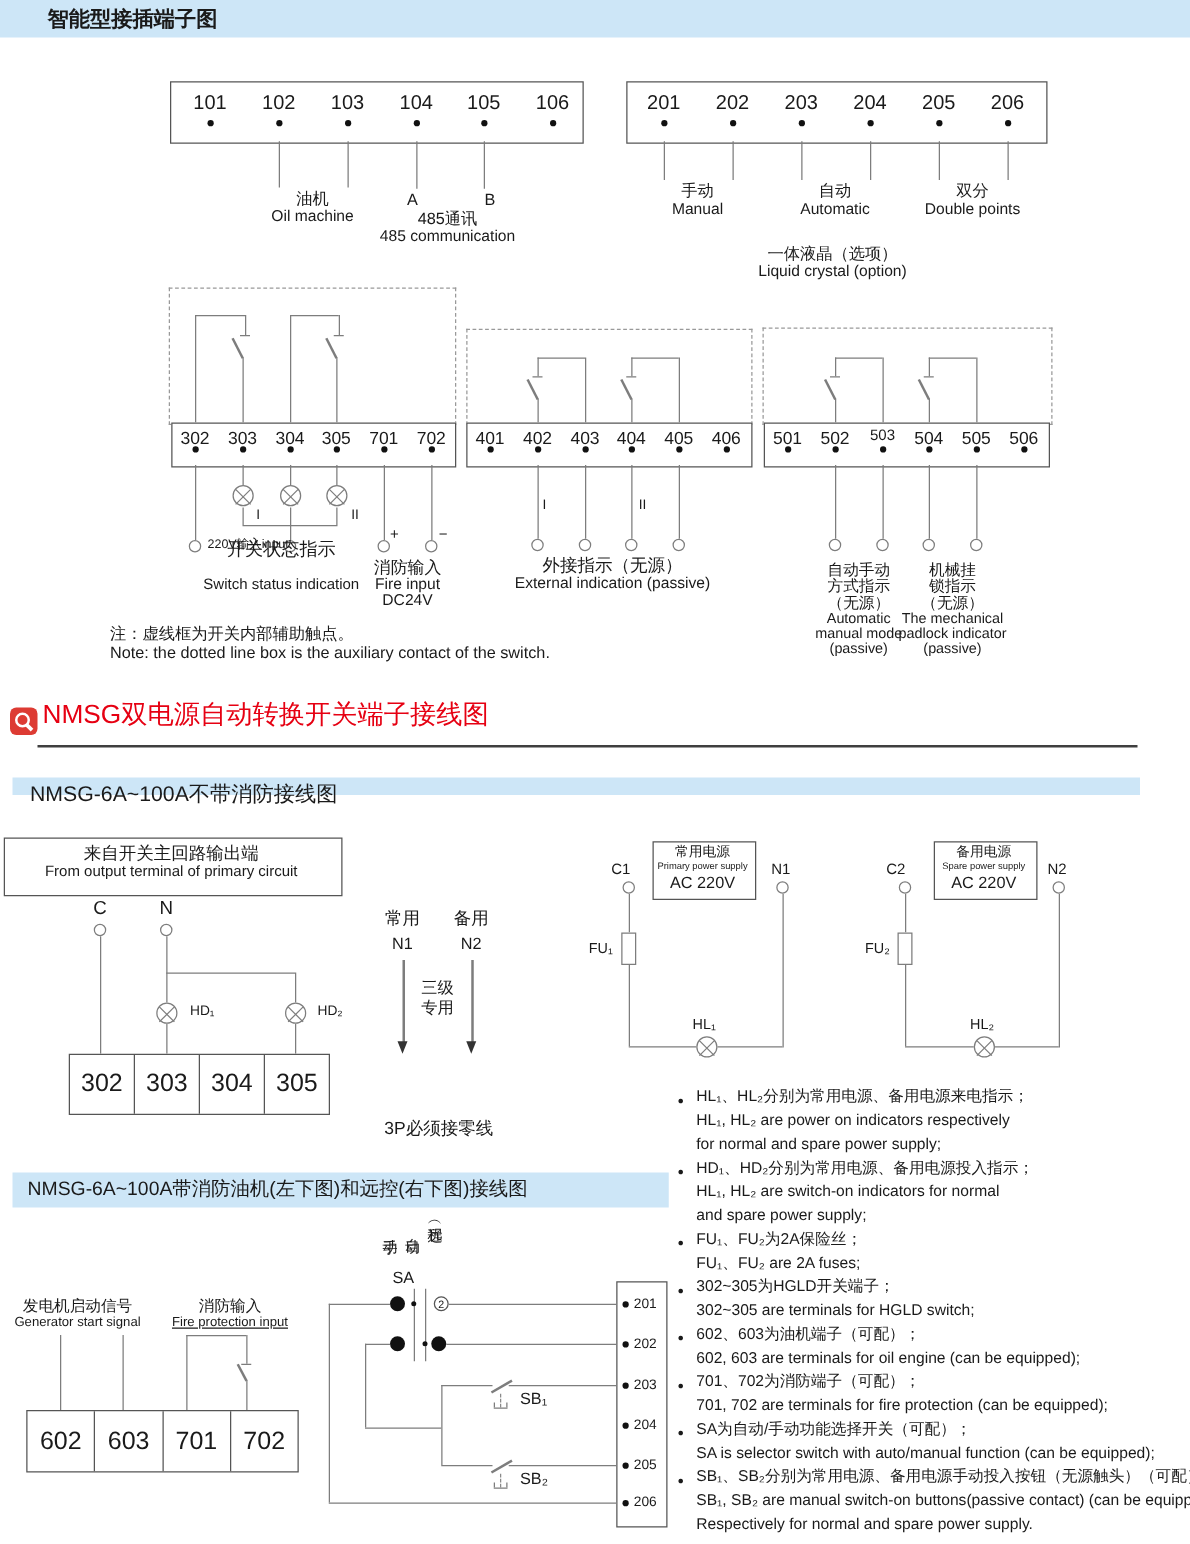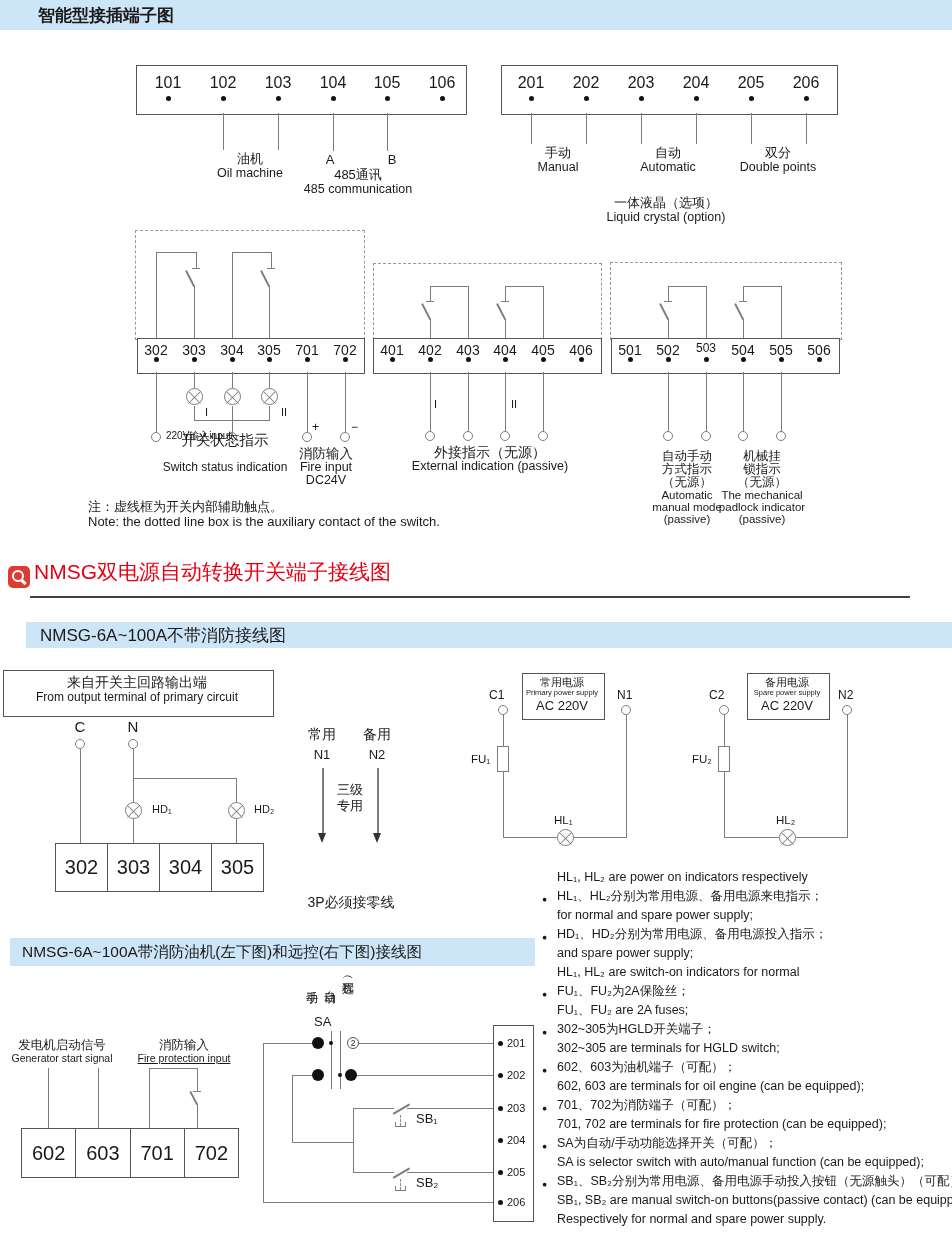--- a/index.html
+++ b/index.html
@@ -252,21 +252,21 @@
   <span class="t" style="left:88px;top:500px;font-size:13px;">注：虚线框为开关内部辅助触点。</span>
   <span class="t" style="left:88px;top:515px;font-size:13px;">Note: the dotted line box is the auxiliary contact of the switch.</span>
 
   <div class="mag">
       <i class="lens"></i>
       <i class="stem"></i>
     </div>
   <span class="t" style="left:34px;top:560px;font-size:21px;color:#e60012;font-weight:500;">NMSG双电源自动转换开关端子接线图</span>
   <i class="hl" style="left:30px;top:596px;width:880px;height:2px;background:#3f3f3f;"></i>
 
-  <div class="bluebar" style="left:26px;top:622px;width:902px;height:26px;padding-left:24px;">
+  <div class="bluebar" style="left:10px;top:622px;width:902px;height:14px;">
     <span class="t" style="left:14px;top:4px;font-size:17px;">NMSG-6A~100A不带消防接线图</span>
   </div>
 
   <div class="strip" style="left:3px;top:670px;width:269px;height:45px;"></div>
   <span class="t tc" style="left:137px;top:674px;font-size:14px;">来自开关主回路输出端</span>
   <span class="t tc" style="left:137px;top:691px;font-size:12px;">From output terminal of primary circuit</span>
   <span class="t tc" style="left:80px;top:718px;font-size:15px;">C</span>
   <i class="oc" style="left:75px;top:739px;"></i>
   <span class="t tc" style="left:133px;top:718px;font-size:15px;">N</span>
   <i class="oc" style="left:128px;top:739px;"></i>
@@ -341,26 +341,26 @@
   <i class="hl" style="left:724px;top:837px;width:55px;"></i>
   <span class="t" style="left:776px;top:814px;font-size:11.5px;">HL₂</span>
   <span class="lamp" style="left:779px;top:829px;">
       <i class="x1"></i>
       <i class="x2"></i>
     </span>
   <i class="hl" style="left:796px;top:837px;width:51px;"></i>
   <i class="vl" style="left:847px;top:715px;height:123px;"></i>
 
   <div class="bullets">
+    <div class="bl b">HL₁、HL₂分别为常用电源、备用电源来电指示；</div>
     <div class="bl">HL₁, HL₂ are power on indicators respectively</div>
-    <div class="bl b">HL₁、HL₂分别为常用电源、备用电源来电指示；</div>
     <div class="bl">for normal and spare power supply;</div>
     <div class="bl b">HD₁、HD₂分别为常用电源、备用电源投入指示；</div>
+    <div class="bl">HL₁, HL₂ are switch-on indicators for normal</div>
     <div class="bl">and spare power supply;</div>
-    <div class="bl">HL₁, HL₂ are switch-on indicators for normal</div>
     <div class="bl b">FU₁、FU₂为2A保险丝；</div>
     <div class="bl">FU₁、FU₂ are 2A fuses;</div>
     <div class="bl b">302~305为HGLD开关端子；</div>
     <div class="bl">302~305 are terminals for HGLD switch;</div>
     <div class="bl b">602、603为油机端子（可配）；</div>
     <div class="bl">602, 603 are terminals for oil engine (can be equipped);</div>
     <div class="bl b">701、702为消防端子（可配）；</div>
     <div class="bl">701, 702 are terminals for fire protection (can be equipped);</div>
     <div class="bl b">SA为自动/手动功能选择开关（可配）；</div>
     <div class="bl">SA is selector switch with auto/manual function (can be equipped);</div>

